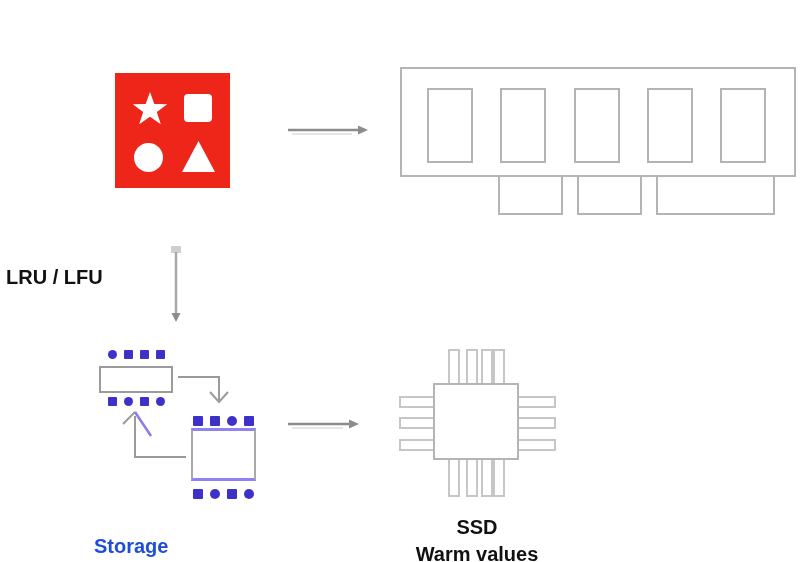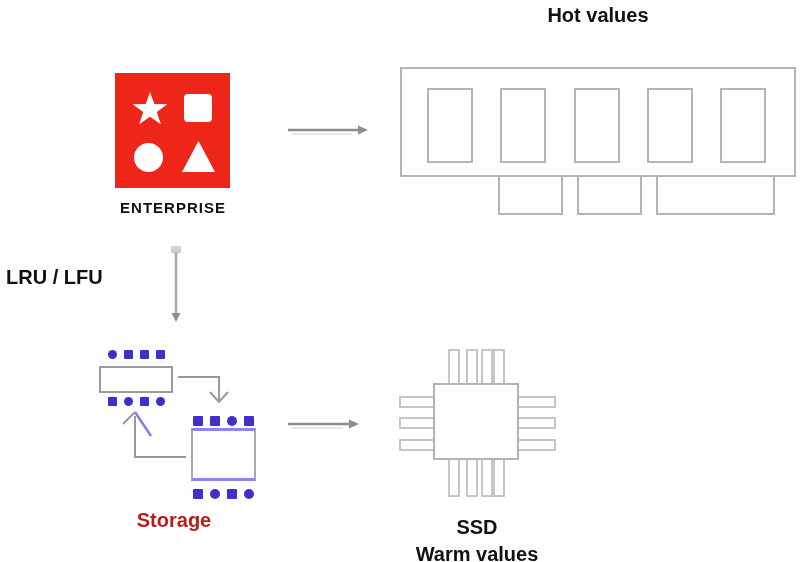--- a/index.html
+++ b/index.html
@@ -15,21 +15,21 @@
   .g-square{left:69px;top:21px;width:28px;height:28px;border-radius:4px;}
   .g-circle{left:19px;top:70px;width:29px;height:29px;border-radius:50%;}
   .g-triangle{left:67px;top:68px;width:33px;height:31px;clip-path:polygon(50% 0%,100% 100%,0% 100%);}
 
   
   .cap{font-weight:bold;}
   .enterprise-label{left:105px;top:199px;width:136px;text-align:center;font-size:15px;letter-spacing:1px;}
   .lru-label{left:6px;top:266px;font-size:20px;}
   .dram-title{left:448px;top:2px;width:300px;text-align:center;font-size:20px;line-height:27px;}
   .ssd-label{left:377px;top:502px;width:200px;text-align:center;font-size:20px;line-height:27px;margin-top:12px;}
-  .storage-label{left:94px;top:507px;width:160px;text-align:center;font-size:20px;line-height:26px;color:#b91c1c;}
+  .storage-label{left:94px;top:533px;width:160px;font-size:20px;line-height:26px;color:#1d4ed8;}
 
   
   .dram-module{left:400px;top:67px;width:396px;height:150px;}
   .dram-body{position:absolute;left:0;top:0;width:392px;height:106px;border:2px solid #b4b4b4;background:#fff;}
   .dram-chip{position:absolute;top:21px;width:42px;height:71px;border:2px solid #b4b4b4;background:#fff;}
   .dram-tab{position:absolute;top:110px;height:36px;border:2px solid #b4b4b4;border-top:none;background:#fff;}
 
   
   .ssd-wrap{left:395px;top:345px;width:165px;height:160px;}
   .ssd-pin{position:absolute;border:2px solid #c6c6c6;background:#fff;}
@@ -54,26 +54,24 @@
 <body>
 
 <div class="page">
 
   <div class="abs logo">
     <div class="glyph g-star"></div>
     <div class="glyph g-square"></div>
     <div class="glyph g-circle"></div>
     <div class="glyph g-triangle"></div>
   </div>
-  <div class="abs cap enterprise-label">ENTERPRISE</div>
 
   <div class="abs cap lru-label">LRU / LFU</div>
 
   <div class="abs cap dram-title">
-    <div>Hot values</div>
   </div>
 
   <div class="abs dram-module">
     <div class="dram-body"></div>
     <div>
         <div class="dram-chip" style="left: 27px;"></div>
         <div class="dram-chip" style="left: 100px;"></div>
         <div class="dram-chip" style="left: 174px;"></div>
         <div class="dram-chip" style="left: 247px;"></div>
         <div class="dram-chip" style="left: 320px;"></div>

